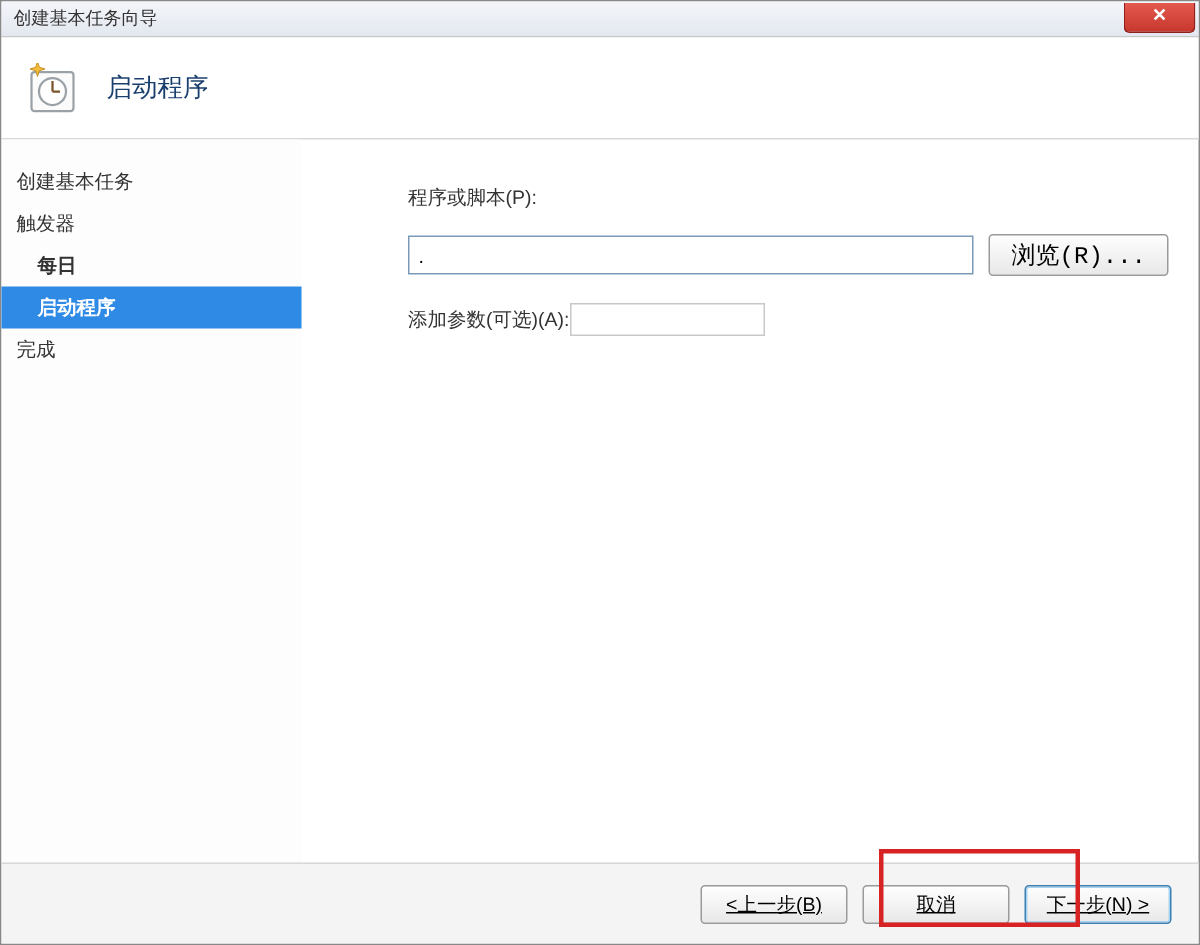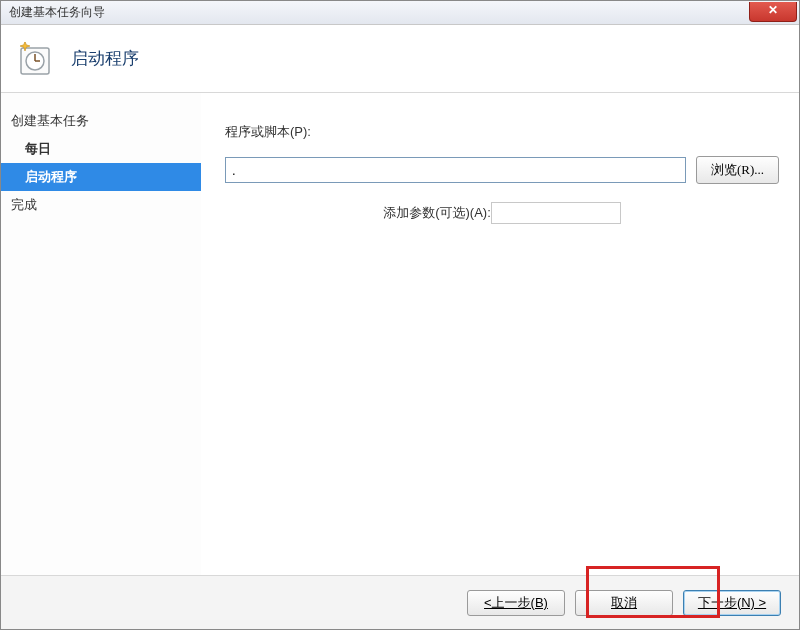--- a/index.html
+++ b/index.html
@@ -71,20 +71,21 @@
       height: 34px;
     }
     .header-title {
       font-size: 17px;
       color: #1a3f6e;
     }
     .body {
       flex: 1;
       display: flex;
       min-height: 0;
+      gap: 47px;
     }
     .sidebar {
       width: 200px;
       background: #fdfdfd;
       padding-top: 14px;
       font-size: 13px;
       color: #333;
     }
     .sidebar-item {
       height: 28px;
@@ -127,28 +128,28 @@
       font-size: 13px;
       font-family: inherit;
       outline: none;
     }
     .browse-btn {
       height: 28px;
       padding: 0 14px;
       background: linear-gradient(to bottom, #fefefe 0%, #e8e8e8 100%);
       border: 1px solid #9a9a9a;
       border-radius: 3px;
-      font-size: 13px;
+      font-size: 16px;
       cursor: pointer;
-      font-family: Liberation Serif, serif;
+      font-family: Liberation Mono, monospace;
     }
     .inline-row {
       display: flex;
       align-items: center;
-      justify-content: center;
+      justify-content: flex-start;
       margin-bottom: 12px;
     }
     .inline-row .form-label {
       margin-bottom: 0;
     }
     .small-input {
       width: 130px;
       height: 22px;
       border: 1px solid #c8c8c8;
       padding: 2px 4px;
@@ -211,20 +212,21 @@
           <polygon points="5,0 6.2,3.8 10,5 6.2,6.2 5,10 3.8,6.2 0,5 3.8,3.8" fill="#f5bd3c" stroke="#c28a17" stroke-width="0.6"></polygon>
         </g>
       </svg>
     </div>
     <div class="header-title">启动程序</div>
   </div>
 
   <div class="body">
     <div class="sidebar">
       <div class="sidebar-item">创建基本任务</div>
+      <div class="sidebar-item">触发器</div>
       <div class="sidebar-subitem">每日</div>
       <div class="sidebar-subitem selected">启动程序</div>
       <div class="sidebar-item">完成</div>
     </div>
 
     <div class="main">
       <div class="form-label">程序或脚本(P):</div>
       <div class="script-row">
         <input type="text" class="script-input" value="." style="">
         <button class="browse-btn">浏览(R)...</button>

